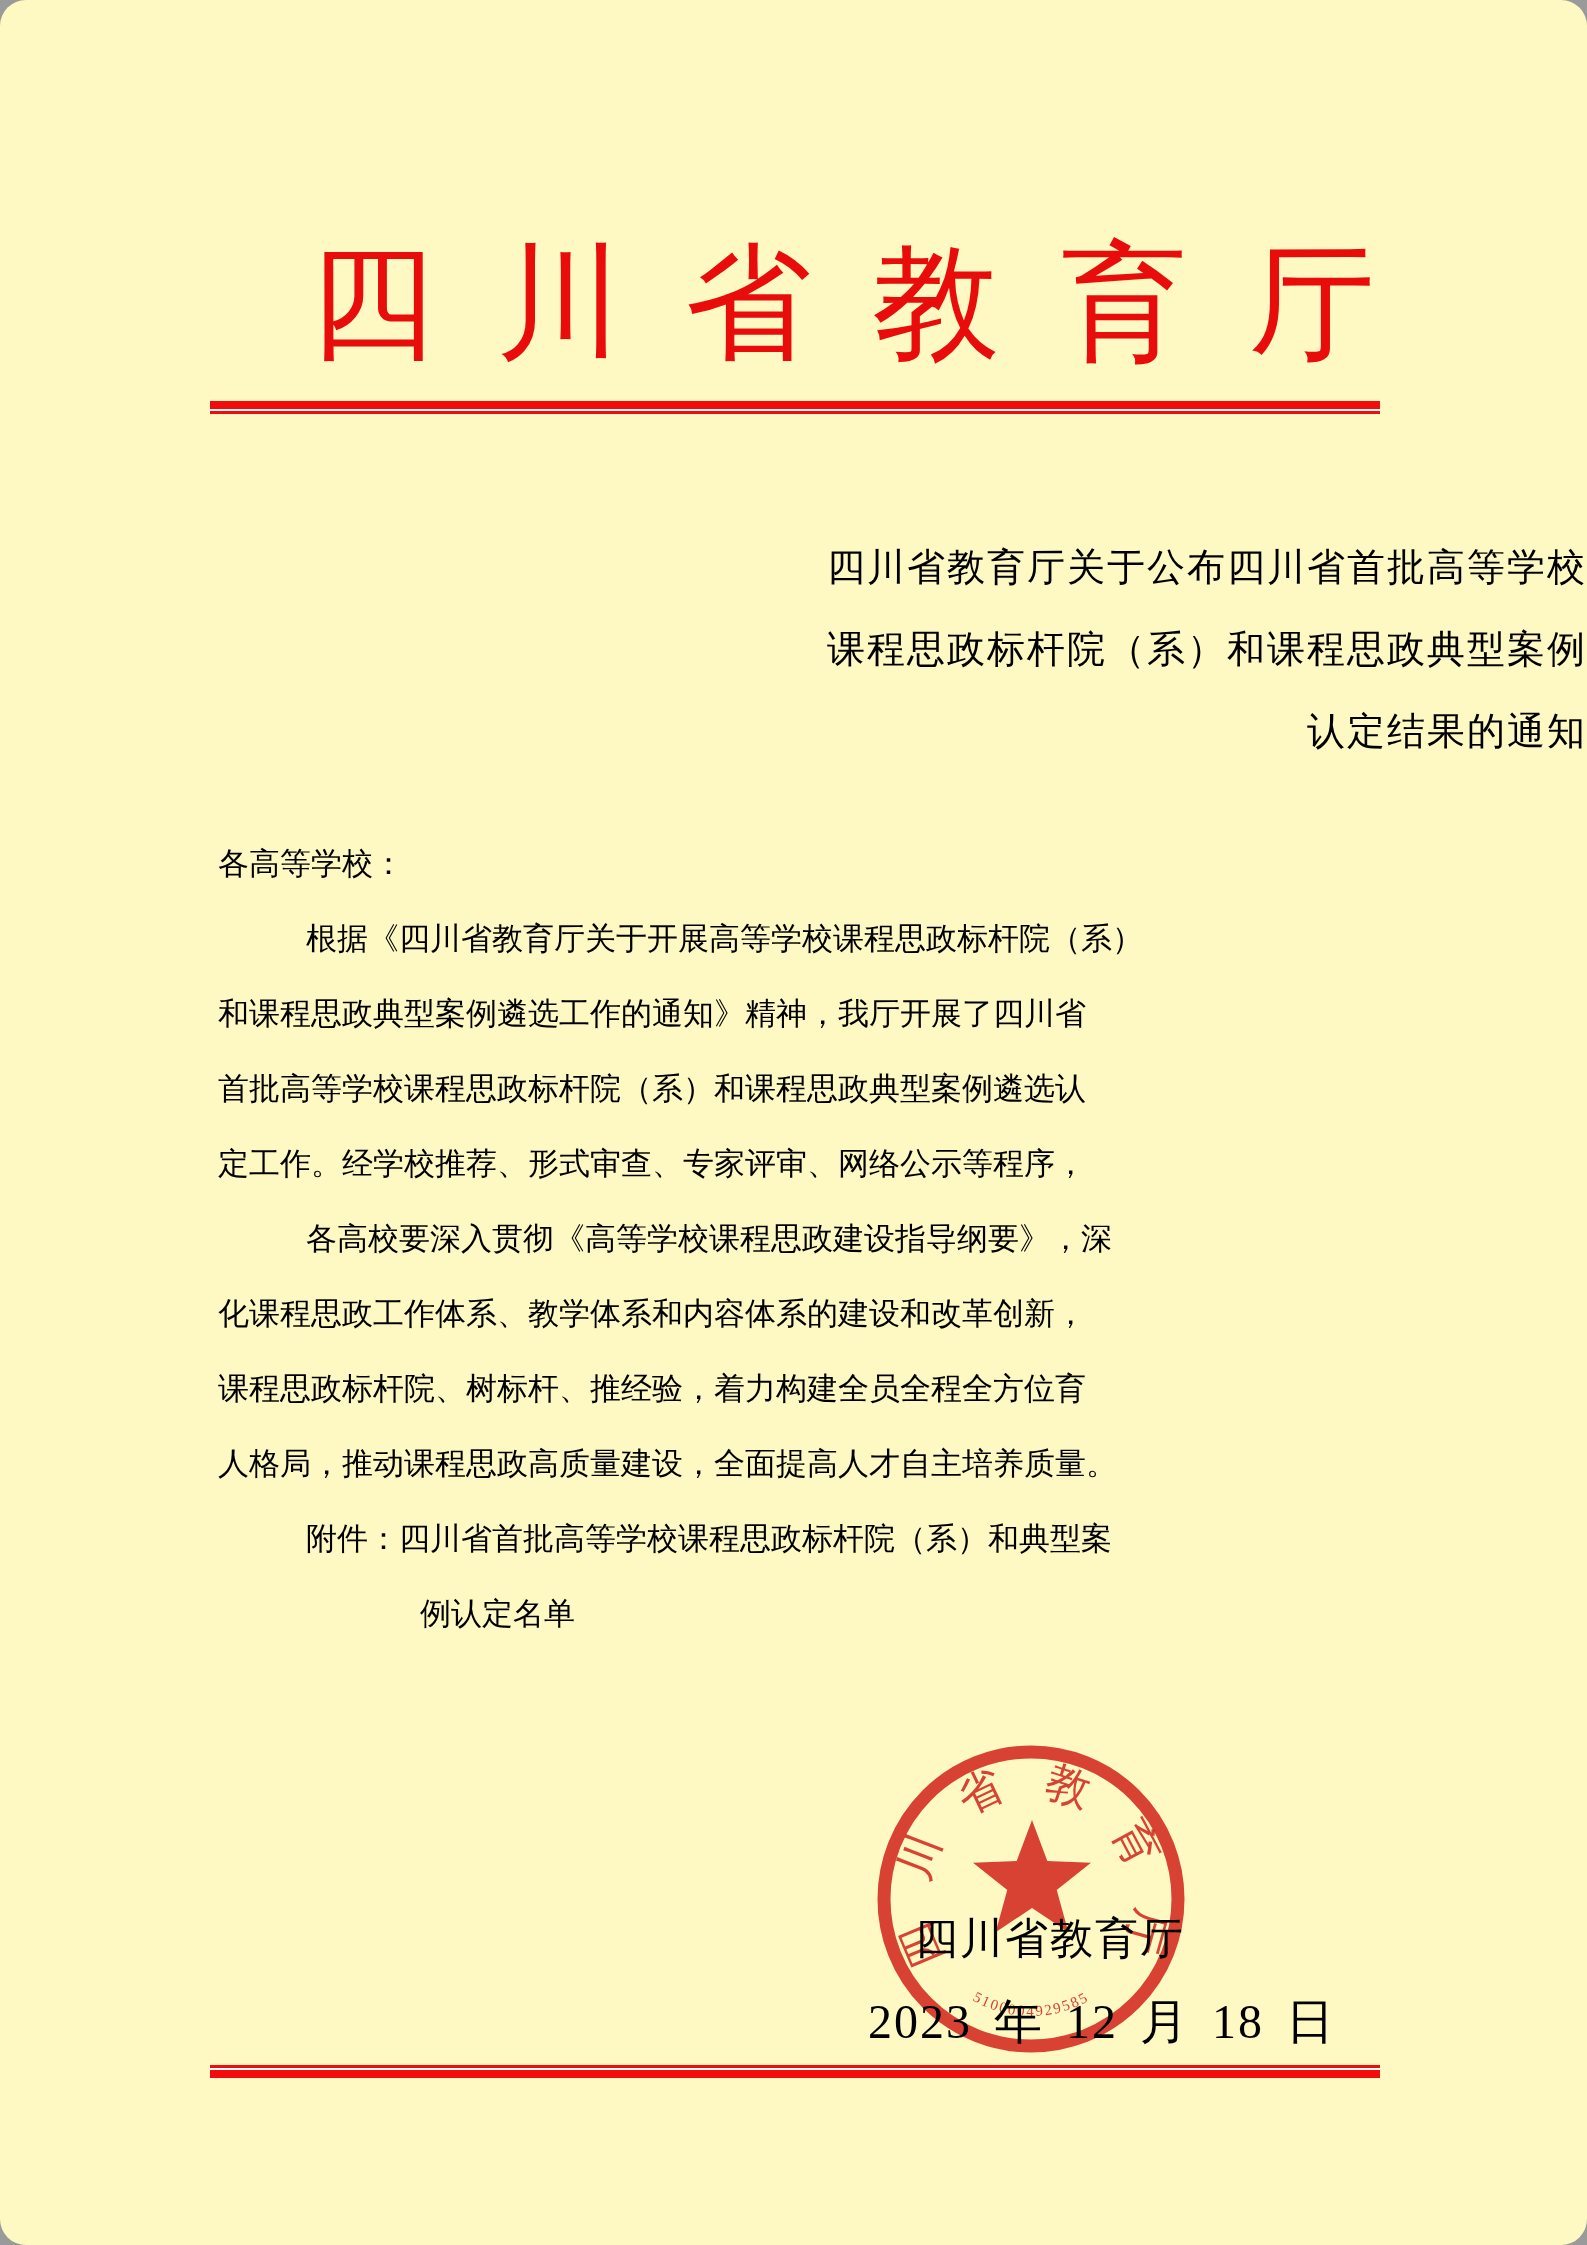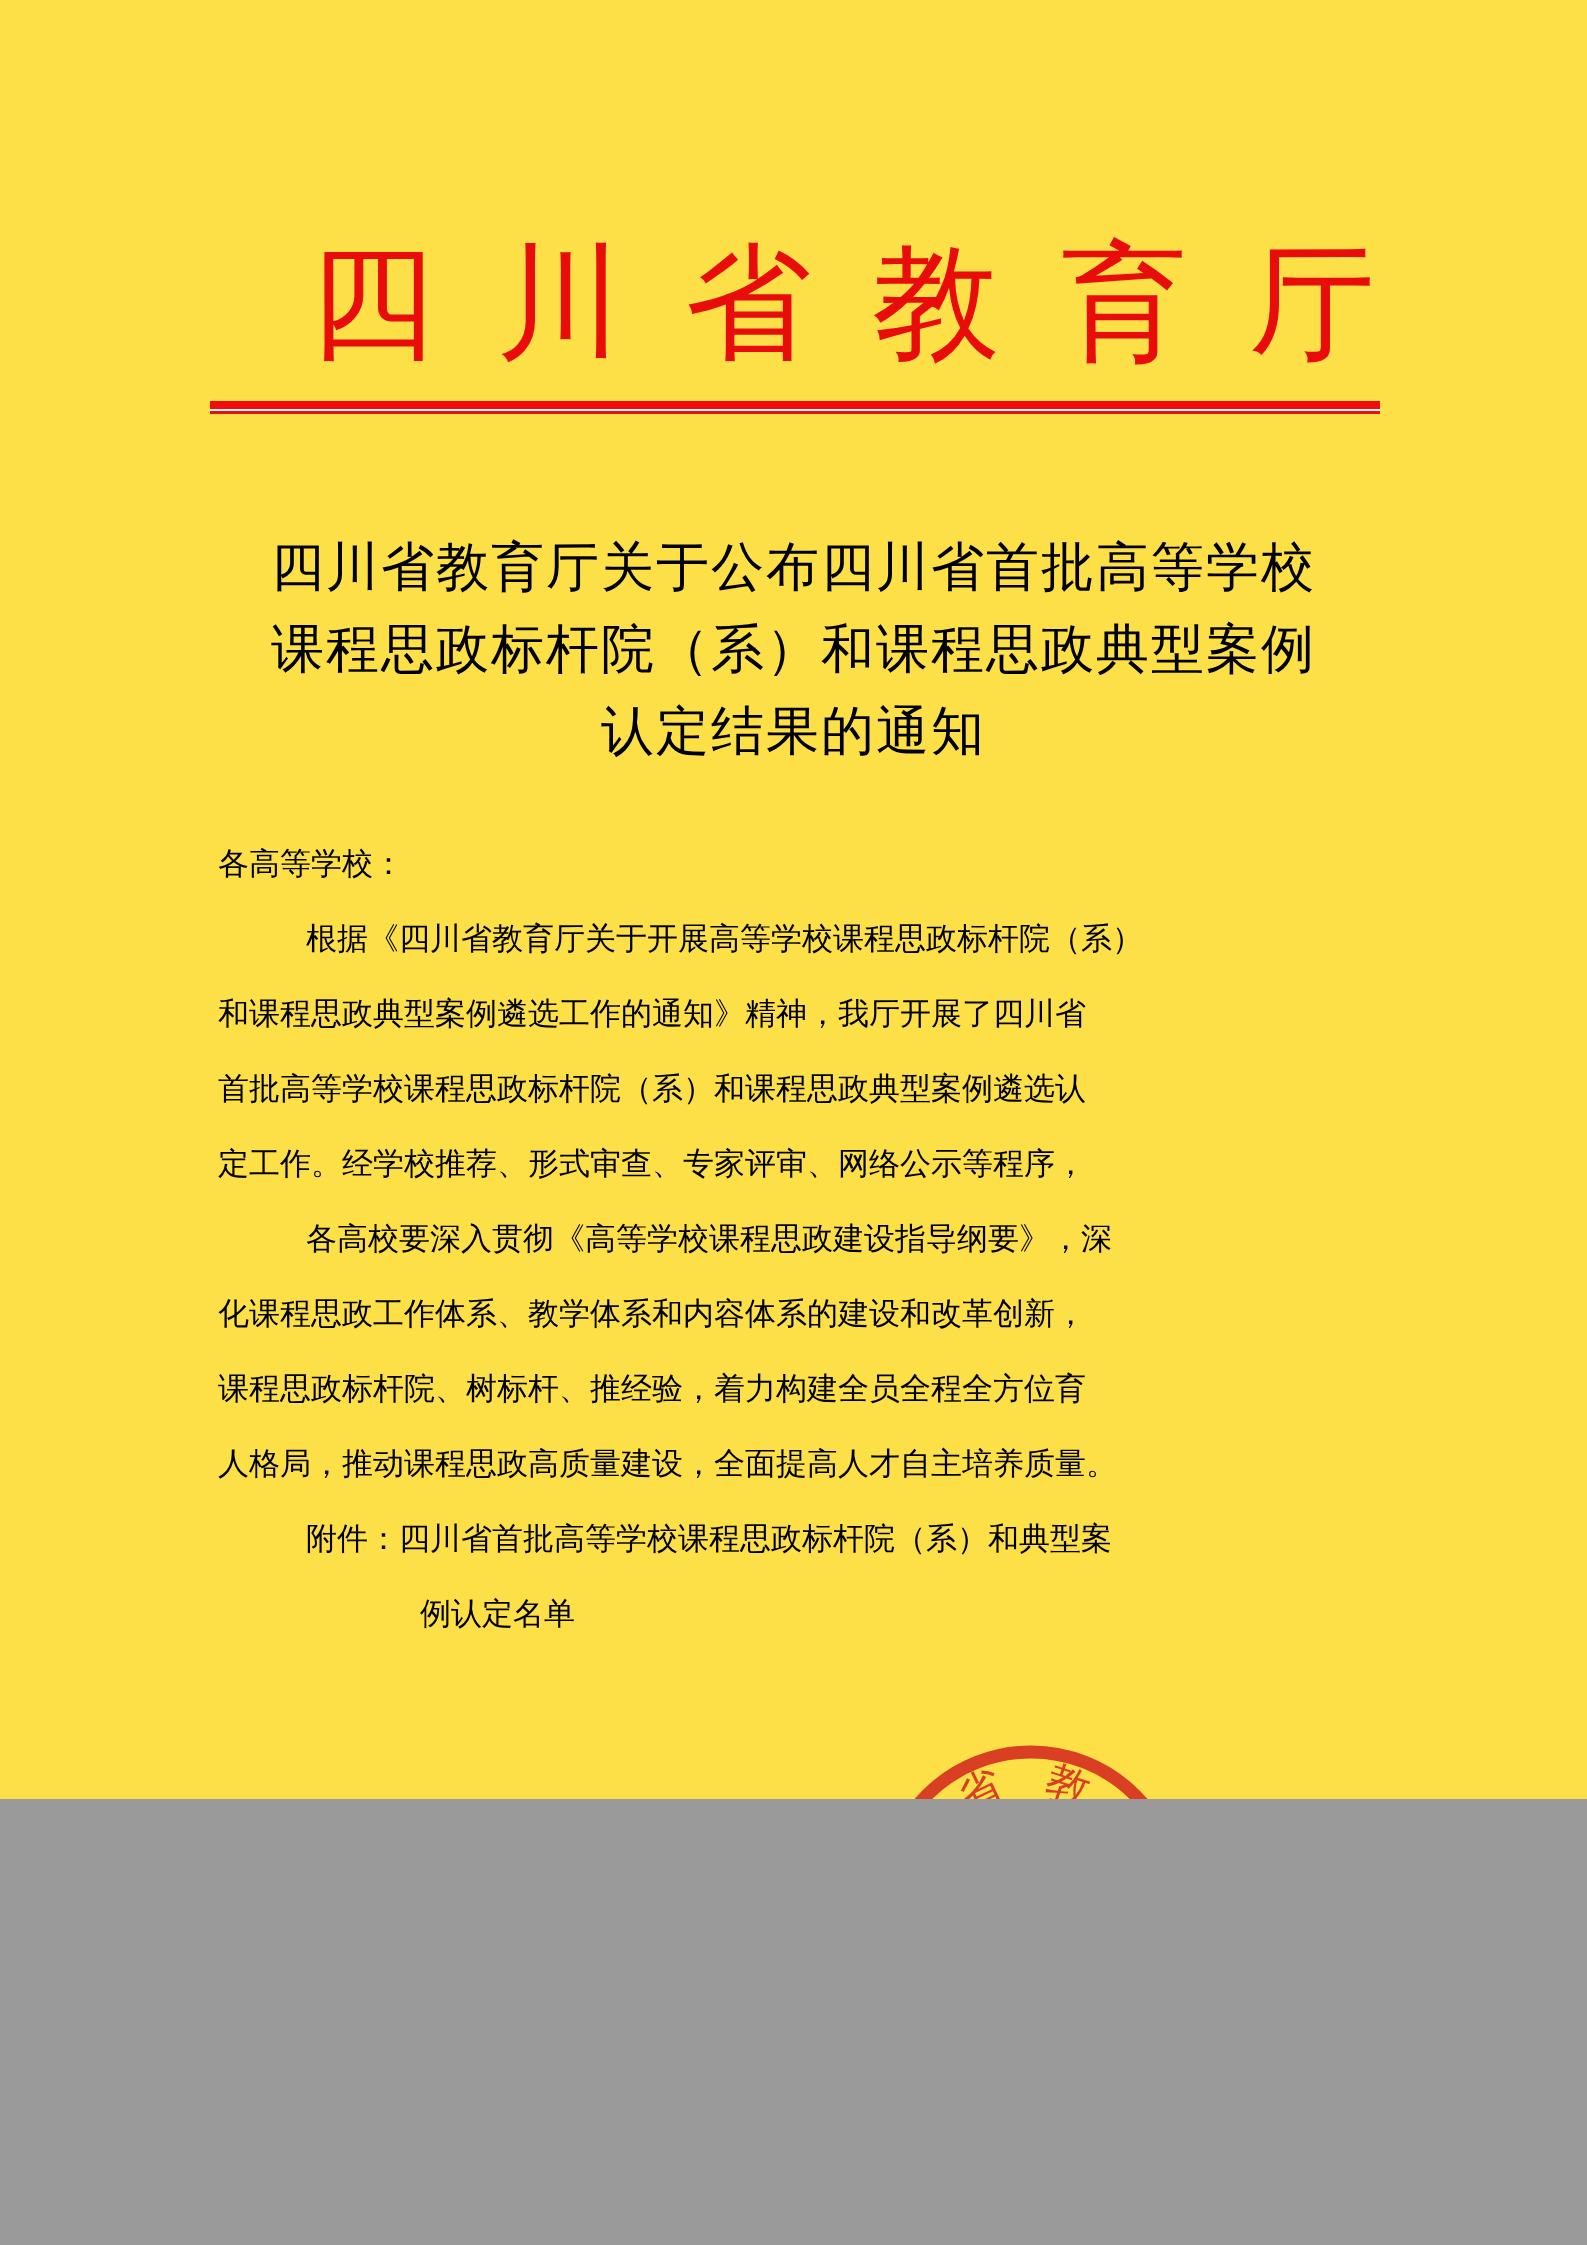--- a/index.html
+++ b/index.html
@@ -1,38 +1,39 @@
 <!DOCTYPE html>
 <html><head>
 <meta charset="utf-8">
 <style>
   html,body{margin:0;padding:0;background:#9a9a9a;}
   .page{
     position:relative;
-    width:1587px;height:1799px;
-    background:#fde047;
+    width:1587px;height:2245px;
+    background:#fef9c3;
     margin:0 auto;
     overflow:hidden;
     font-family:"Liberation Serif","DejaVu Serif",serif;
     color:#000;
+    border-radius:26px;
   }
   
   .letterhead{
     position:absolute;left:309px;top:238px;
     font-size:126px;line-height:132px;
     letter-spacing:62px;white-space:nowrap;
     color:#e80d0b;font-weight:400;
   }
   .rule{position:absolute;left:210px;width:1170px;height:13px;background:#ffffff;box-sizing:border-box;}
   .rule-top{top:401px;border-top:8px solid #f20c0c;border-bottom:3px solid #f20c0c;}
   .rule-bottom{top:2065px;border-top:3px solid #f20c0c;border-bottom:8px solid #f20c0c;}
   
   .doc-title{
     position:absolute;left:0;right:0;top:526px;
-    text-align:center;font-size:53px;line-height:82px;
+    text-align:right;font-size:38px;line-height:82px;
     font-weight:500;letter-spacing:2px;
   }
   
   .body-text{
     position:absolute;left:218px;top:826px;width:1166px;
     font-size:31px;
   }
   .line{height:75px;line-height:75px;white-space:nowrap;}
   .indent{padding-left:88px;}
   .attach-indent{padding-left:202px;}

